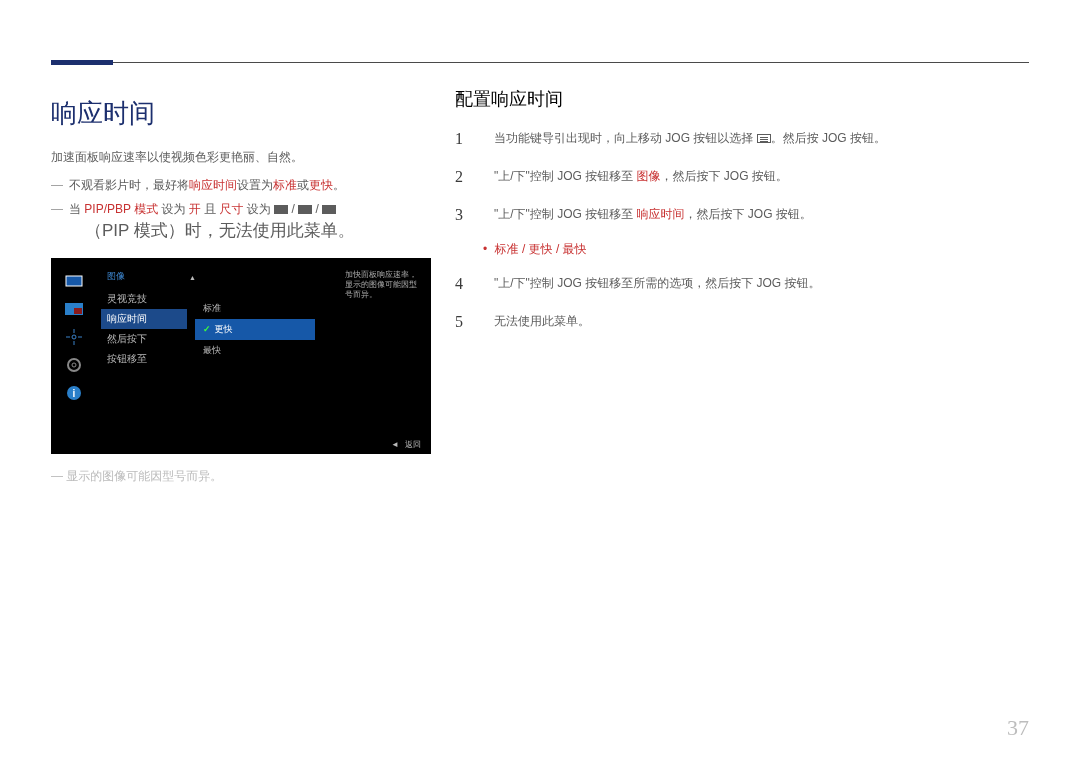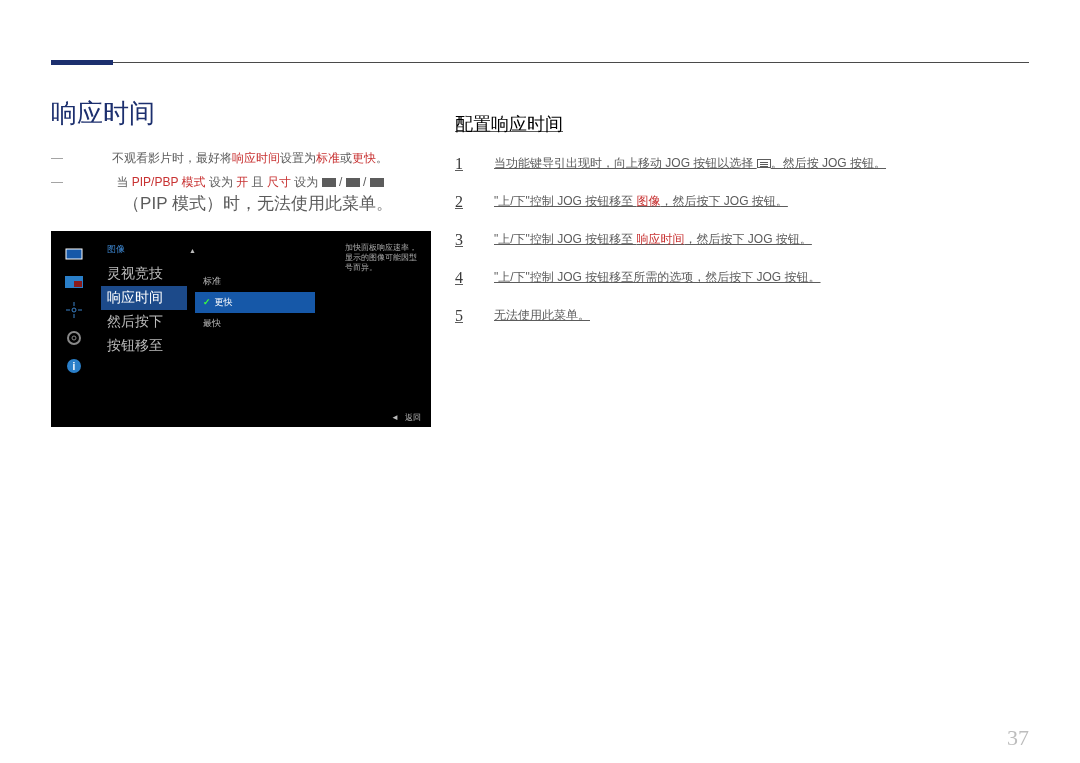--- a/index.html
+++ b/index.html
@@ -33,23 +33,22 @@
     }
     .left-col {
       position: absolute;
       left: 51px;
       top: 96px;
       width: 380px;
     }
     .right-col {
       position: absolute;
       left: 455px;
-      top: 112px;
+      top: 87px;
       width: 570px;
-      text-decoration: underline;
     }
     .main-title {
       font-size: 26px;
       color: #1c2f6e;
       font-weight: 400;
       margin-bottom: 18px;
     }
     .sub-title {
       font-size: 18px;
       color: #000;
@@ -65,21 +64,20 @@
       line-height: 1.5;
       margin-bottom: 6px;
       display: flex;
       gap: 6px;
     }
     .dash {
       color: #999;
     }
     .dash-content {
       flex: 1;
-      text-align: center;
     }
     .red {
       color: #c83232;
     }
     .sub-note {
       font-size: 17px;
       margin-left: 16px;
     }
     .screenshot {
       width: 380px;
@@ -116,21 +114,21 @@
       width: 86px;
     }
     .ss-title {
       color: #3b82c9;
       font-size: 9px;
       margin-bottom: 6px;
       padding-left: 6px;
     }
     .ss-row {
       padding: 3px 6px;
-      font-size: 14px;
+      font-size: 10px;
     }
     .ss-row.selected {
       background: #1c4a8a;
       color: #fff;
     }
     .ss-subcol {
       position: absolute;
       left: 144px;
       top: 40px;
       width: 120px;
@@ -204,21 +202,21 @@
       margin-left: 28px;
       margin-bottom: 14px;
       font-size: 12px;
     }
     .bullet-dot {
       color: #c83232;
       margin-right: 4px;
     }
     .page-num {
       position: absolute;
-      bottom: 12px;
+      bottom: 22px;
       right: 51px;
       font-size: 22px;
       color: #bdbdbd;
       font-family: Georgia, serif;
     }
     .menu-icon-inline {
       display: inline-block;
       width: 14px;
       height: 9px;
       border: 1px solid #5c5c5c;
@@ -243,20 +241,21 @@
     }
   </style>
 </head>
 <body>
 
 <div class="header-line"></div>
 <div class="header-accent"></div>
 
 <div class="left-col">
   <h1 class="main-title">响应时间</h1>
+  <p class="desc">加速面板响应速率以使视频色彩更艳丽、自然。</p>
 
   <div class="dash-item">
     <span class="dash">―</span>
     <span class="dash-content">
       <span>不观看影片时，最好将</span><span class="red">响应时间</span><span>设置为</span><span class="red">标准</span><span>或</span><span class="red">更快</span><span>。</span>
     </span>
   </div>
 
   <div class="dash-item">
     <span class="dash">―</span>
@@ -323,37 +322,42 @@
           <span>最快</span>
         </div>
     </div>
     <div class="ss-desc">加快面板响应速率，显示的图像可能因型号而异。</div>
     <div class="ss-bottom">
       <span>◄</span>
       <span>返回</span>
     </div>
   </div>
 
+  <div class="footnote">― <span>显示的图像可能因型号而异。</span></div>
 </div>
 
 <div class="right-col">
   <h2 class="sub-title">配置响应时间</h2>
 
   <div class="step">
     <div class="step-num">1</div>
     <div class="step-text"><span>当功能键导引出现时，向上移动 JOG 按钮以选择 </span><span class="menu-icon-inline"></span><span>。然后按 JOG 按钮。</span></div>
   </div>
   <div class="step">
     <div class="step-num">2</div>
     <div class="step-text"><span>"上/下"控制 JOG 按钮移至 </span><span class="red">图像</span><span>，然后按下 JOG 按钮。</span></div>
   </div>
   <div class="step">
     <div class="step-num">3</div>
     <div class="step-text"><span>"上/下"控制 JOG 按钮移至 </span><span class="red">响应时间</span><span>，然后按下 JOG 按钮。</span></div>
   </div>
+  <div class="bullet-line">
+    <span class="bullet-dot">•</span>
+    <span class="red">标准</span><span class="red"> / </span><span class="red">更快</span><span class="red"> / </span><span class="red">最快</span>
+  </div>
   <div class="step">
     <div class="step-num">4</div>
     <div class="step-text">"上/下"控制 JOG 按钮移至所需的选项，然后按下 JOG 按钮。</div>
   </div>
   <div class="step">
     <div class="step-num">5</div>
     <div class="step-text">无法使用此菜单。</div>
   </div>
 </div>
 

